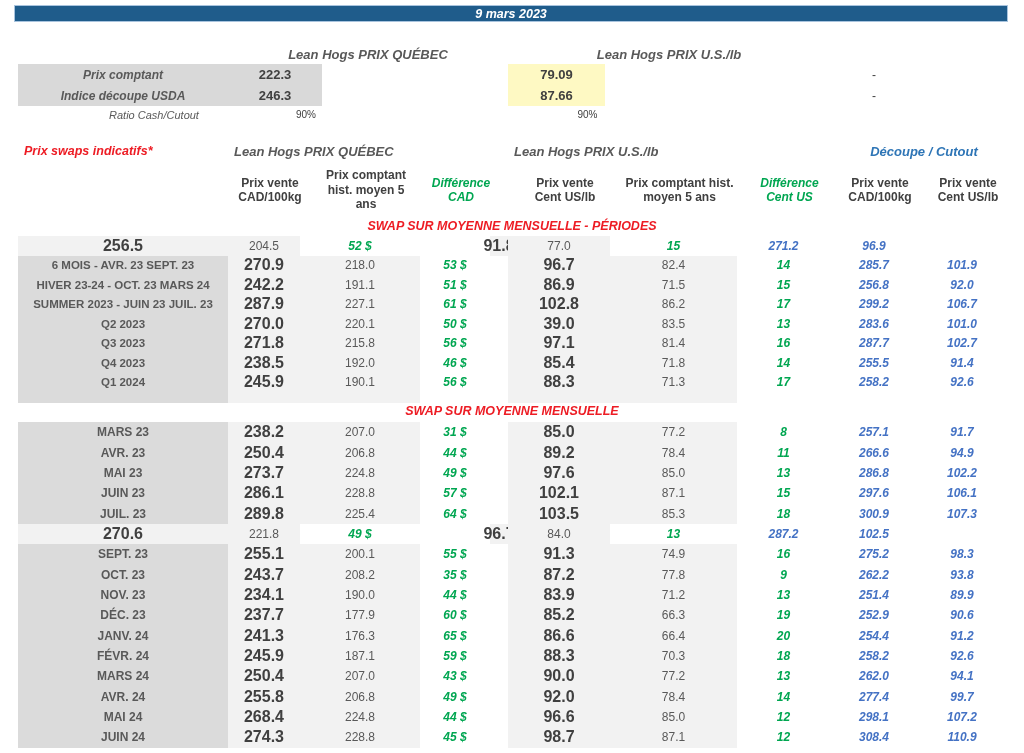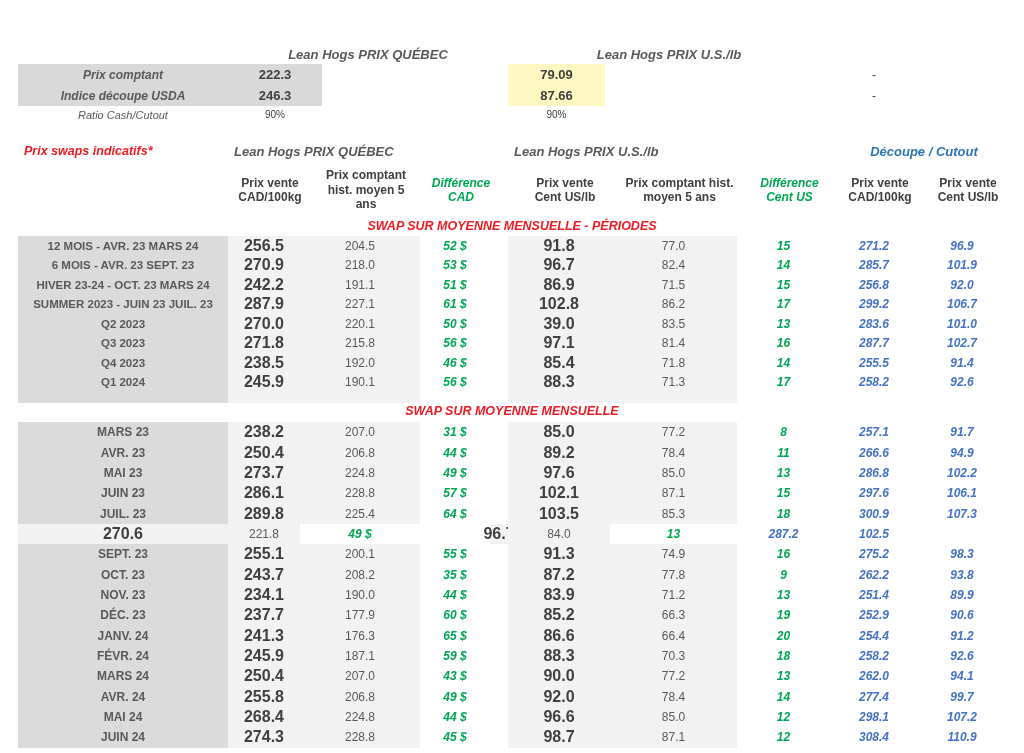--- a/index.html
+++ b/index.html
@@ -26,21 +26,21 @@
   .spot-titles { height:20px; align-items:center; }
   .spot-title-qc { grid-column:2/4; font-size:13px; font-weight:bold; font-style:italic; color:#595959; }
   .spot-title-us { grid-column:4/6; font-size:13px; font-weight:bold; font-style:italic; color:#595959; }
   .spot-row { height:21px; align-items:center; }
   .spot-row .cell { height:100%; display:flex; align-items:center; justify-content:center; }
   .spot-row.box .sl, .spot-row.box .sv { background:#D9D9D9; }
   .spot-row.box .su { background:#fef9c3; }
   .sl { font-size:12px; font-weight:bold; font-style:italic; color:#595959; }
   .sv, .su { font-size:13px; font-weight:bold; color:#404040; }
   .sd { font-size:12px; color:#404040; }
-  .spot-row.ratio { height:17px; }
+  .spot-row.ratio { height:17px;margin-left:31px; }
   .spot-row.ratio .sl { font-size:11px; font-weight:normal; font-style:italic; }
   .spot-row.ratio .sv, .spot-row.ratio .su { font-size:10px; font-weight:normal; }
 
   
   .sgrid {
     display:grid; padding-left:18px;
     grid-template-columns:210px 72px 120px 70px 18px 102px 127px 93px 88px 88px;
   }
   .cell { height:100%; display:flex; align-items:center; justify-content:center; text-align:center; }
 
@@ -75,20 +75,23 @@
   .c1, .c4 { font-size:16px; font-weight:bold; color:#404040; }
   .c2, .c5 { font-size:12px; color:#595959; }
   .c3, .c6 { font-size:12px; font-weight:bold; font-style:italic; color:#00A651; }
   .c7, .c8 { font-size:12px; font-weight:bold; font-style:italic; color:#4472C4; }
 </style>
 </head>
 <body>
 
 <div class="page">
 
+  <div class="topbar">
+    <span>9 mars 2023</span>
+  </div>
 
   <div class="spot">
     <div class="spot-grid spot-titles">
       <div class="cell spot-title-qc">Lean Hogs PRIX QUÉBEC</div>
       <div class="cell spot-title-us">Lean Hogs PRIX U.S./lb</div>
     </div>
     <div class="spot-grid spot-row box">
       <div class="cell sl">Prix comptant</div>
       <div class="cell sv">222.3</div>
       <div class="cell"></div>
@@ -143,21 +146,20 @@
       <div class="cell colhead ch10">Prix vente
 Cent US/lb</div>
     </div>
   </div>
 
   <div class="sec-title sec-title-1">SWAP SUR MOYENNE MENSUELLE - PÉRIODES</div>
   <div class="sec-title sec-title-2">SWAP SUR MOYENNE MENSUELLE</div>
 
   <div class="rows1" id="sec1">
       <div class="sgrid srow">
-        <div class="cell c-label">12 MOIS - AVR. 23 MARS 24</div>
         <div class="cell c1 band">256.5</div>
         <div class="cell c2 band">204.5</div>
         <div class="cell c3">52 $</div>
         <div class="cell sp"></div>
         <div class="cell c4 band">91.8</div>
         <div class="cell c5 band">77.0</div>
         <div class="cell c6">15</div>
         <div class="cell c7">271.2</div>
         <div class="cell c8">96.9</div>
       </div>

